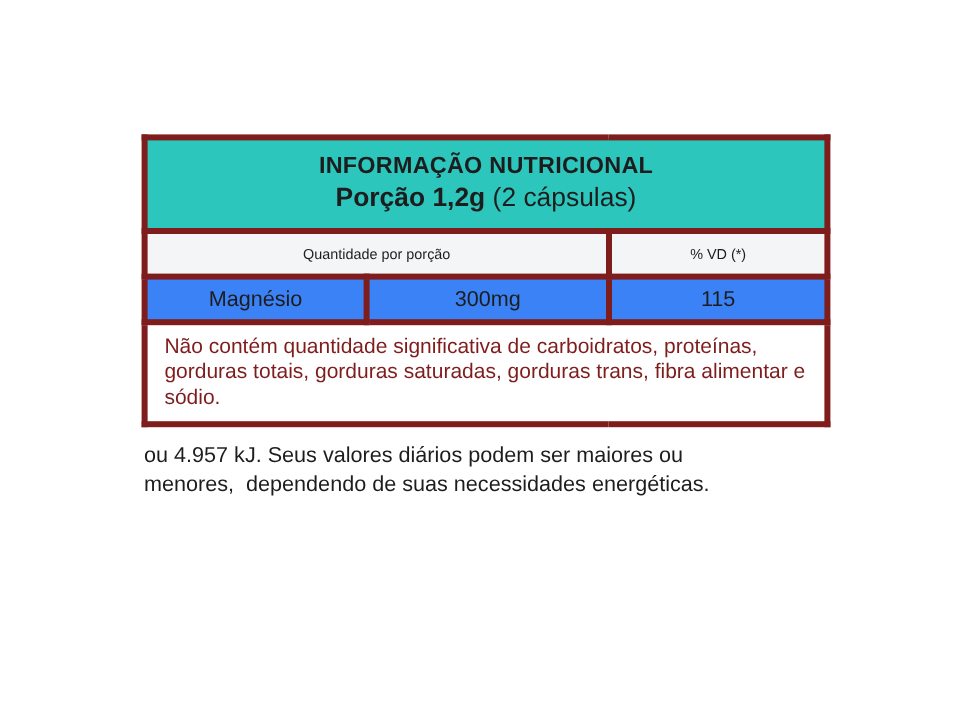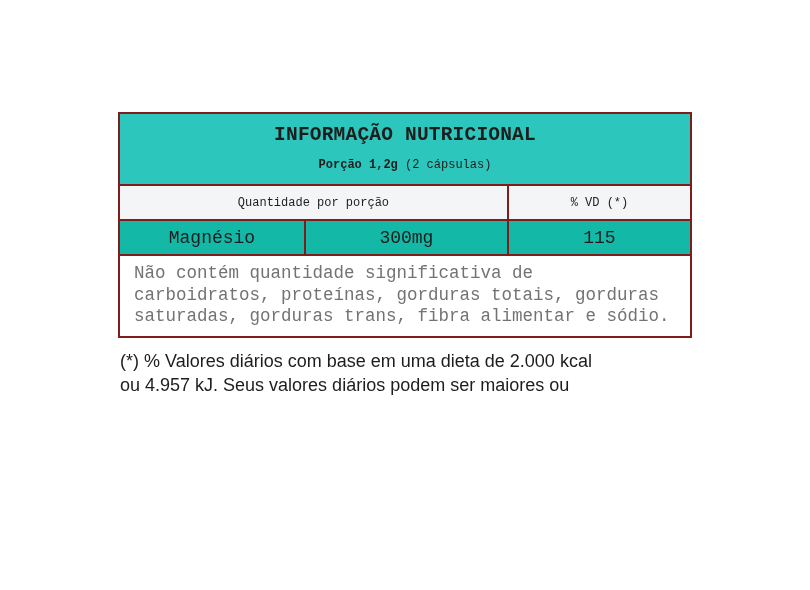--- a/index.html
+++ b/index.html
@@ -24,43 +24,42 @@
     left: 118px;
     top: 112px;
     width: 574px;
   }
   table.nutri {
     width: 100%;
     border-collapse: collapse;
     table-layout: fixed;
   }
   table.nutri td {
-    border: 2px solid #7f1d1d;
+    border: 5px solid #7f1d1d;
     padding: 0;
     vertical-align: middle;
-    font-family: Liberation Mono, monospace;
   }
   .header-cell {
     background: #2ec4b6;
     background: #2cc6bd;
     text-align: center;
     color: #222222;
     padding: 9px 6px 11px 6px !important;
     line-height: 1.28;
   }
   .header-title {
     font-size: 19.5px;
     font-weight: bold;
     letter-spacing: 0.2px;
     color: #1d1d1d;
   }
   .header-sub {
-    font-size: 12px;
+    font-size: 22px;
     color: #1d1d1d;
-    margin-top: 10px;
+    margin-top: 0;
   }
   .header-sub .bold {
     font-weight: bold;
   }
   .header-sub .paren {
     font-weight: normal;
   }
   .row-sub td {
     background: #f4f5f6;
     text-align: center;
@@ -71,25 +70,25 @@
   .row-data td {
     font-size: 18px;
     color: #1d1d1d;
     height: 33px;
     text-align: center;
   }
   .row-data td.left {
     text-align: center;
   }
   .row-alt td {
-    background: #14b8a6;
+    background: #3b82f6;
   }
   .note-cell {
     font-size: 17.5px;
-    color: #737373;
+    color: #7f1d1d;
     line-height: 1.22;
     padding: 7px 10px 9px 14px !important;
     text-align: left;
   }
   .footnote {
     margin-top: 12px;
     font-size: 18px;
     color: #1d1d1d;
     line-height: 1.33;
     padding-left: 2px;
@@ -130,18 +129,18 @@
           <td>115</td>
         </tr>
 
         <tr>
           <td class="note-cell" colspan="3">Não contém quantidade significativa de carboidratos, proteínas, gorduras totais, gorduras saturadas, gorduras trans, fibra alimentar e sódio.</td>
         </tr>
       </tbody>
     </table>
 
     <div class="footnote">
-      <div>(*) % Valores diários com base em uma dieta de 2.000 kcal</div>
       <div>ou 4.957 kJ. Seus valores diários podem ser maiores ou</div>
+      <div>menores,  dependendo de suas necessidades energéticas.</div>
     </div>
 
   </div>
 </div>
 
 </body></html>

